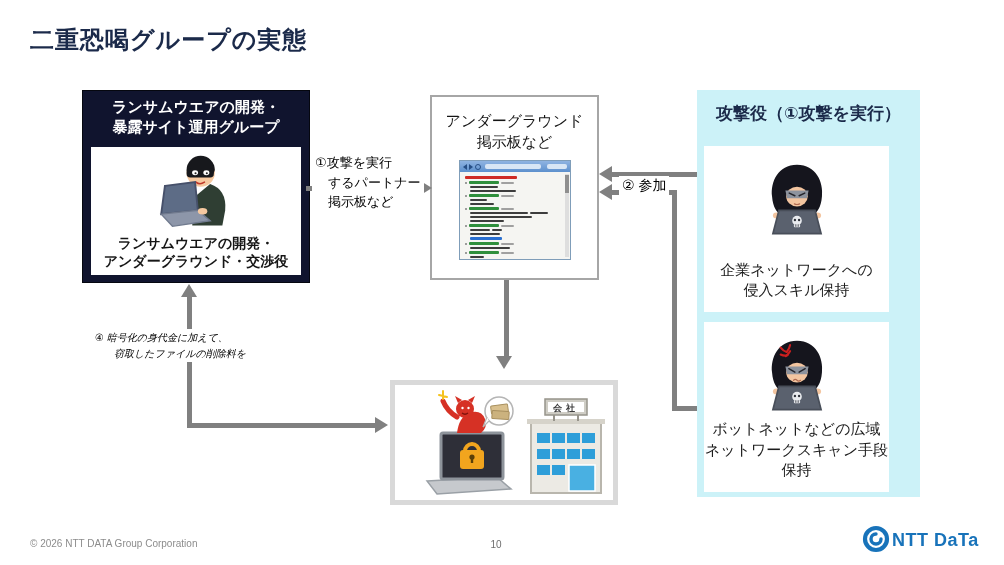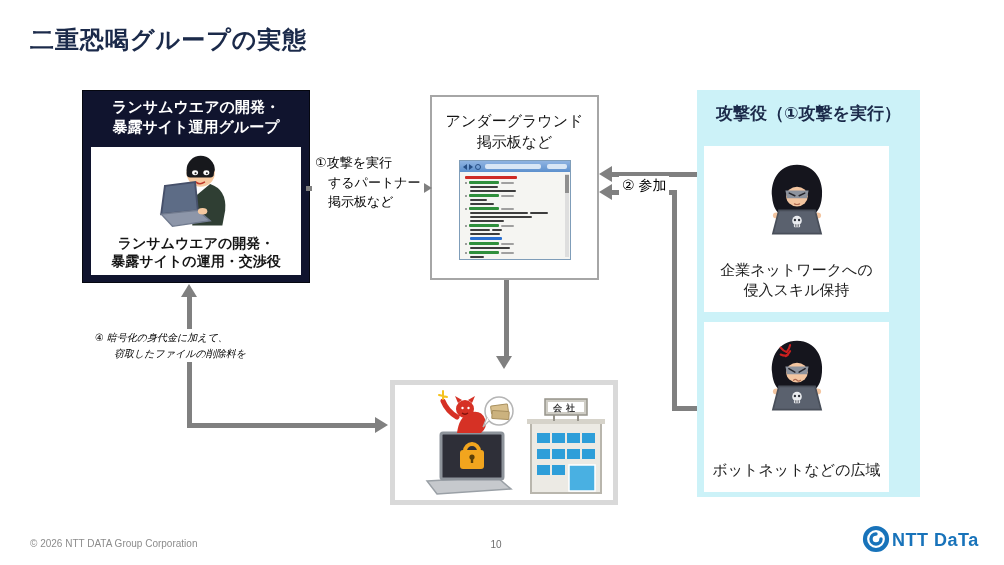--- a/index.html
+++ b/index.html
@@ -101,21 +101,21 @@
         <path d="M55,32 q4,3.5 9,0" stroke="#c0392b" stroke-width="1.6" fill="none" stroke-linecap="round"></path>
 
         <polygon points="22,36 54,32 57,62 18,66" fill="#5d6c86" stroke="#46506a" stroke-width="2"></polygon>
 
         <polygon points="18,66 57,62 70,73 30,79" fill="#8d96a9" stroke="#707a8e" stroke-width="1.5"></polygon>
 
         <ellipse cx="62" cy="63" rx="5" ry="3.5" fill="#f6c9a0"></ellipse>
       </svg>
       <div class="cap">
         <div>ランサムウエアの開発・</div>
-        <div>暴露サイトの運用・交渉役</div>
+        <div>アンダーグラウンド・交渉役</div>
       </div>
     </div>
   </div>
 
   <div class="abs" id="board-box">
     <div class="ttl">
       <div>アンダーグラウンド</div>
       <div>掲示板など</div>
     </div>
     <div id="browser">
@@ -249,20 +249,21 @@
         <ellipse cx="74" cy="63" rx="4" ry="3.5" fill="#f3c5a0"></ellipse>
         <polygon points="29,57 71,57 78,84 22,84" fill="#5a616e" stroke="#484e59" stroke-width="2"></polygon>
         <circle cx="50" cy="69" r="5.6" fill="#e9ebef"></circle>
         <circle cx="47.6" cy="68.2" r="1.4" fill="#30343c"></circle>
         <circle cx="52.4" cy="68.2" r="1.4" fill="#30343c"></circle>
         <rect x="46.4" y="73.2" width="7.2" height="3.4" rx="1" fill="#e9ebef"></rect>
         <path d="M48.2,73.2 v3 M50,73.2 v3 M51.8,73.2 v3" stroke="#30343c" stroke-width="0.7"></path>
       </svg>
       <div class="cap">
         <div>ボットネットなどの広域</div>
+        <div>ネットワークスキャン手段保持</div>
       </div>
     </div>
   </div>
 
   <div class="abs" id="victim-box">
     <svg width="210" height="108" viewBox="0 0 210 108">
 
       <polygon points="28,92 98,88 112,100 38,105" fill="#c6c9cd" stroke="#9aa0a6" stroke-width="1.5"></polygon>
 
       <rect x="42" y="44" width="62" height="46" rx="2" fill="#2e2f38" stroke="#8e949b" stroke-width="3"></rect>

